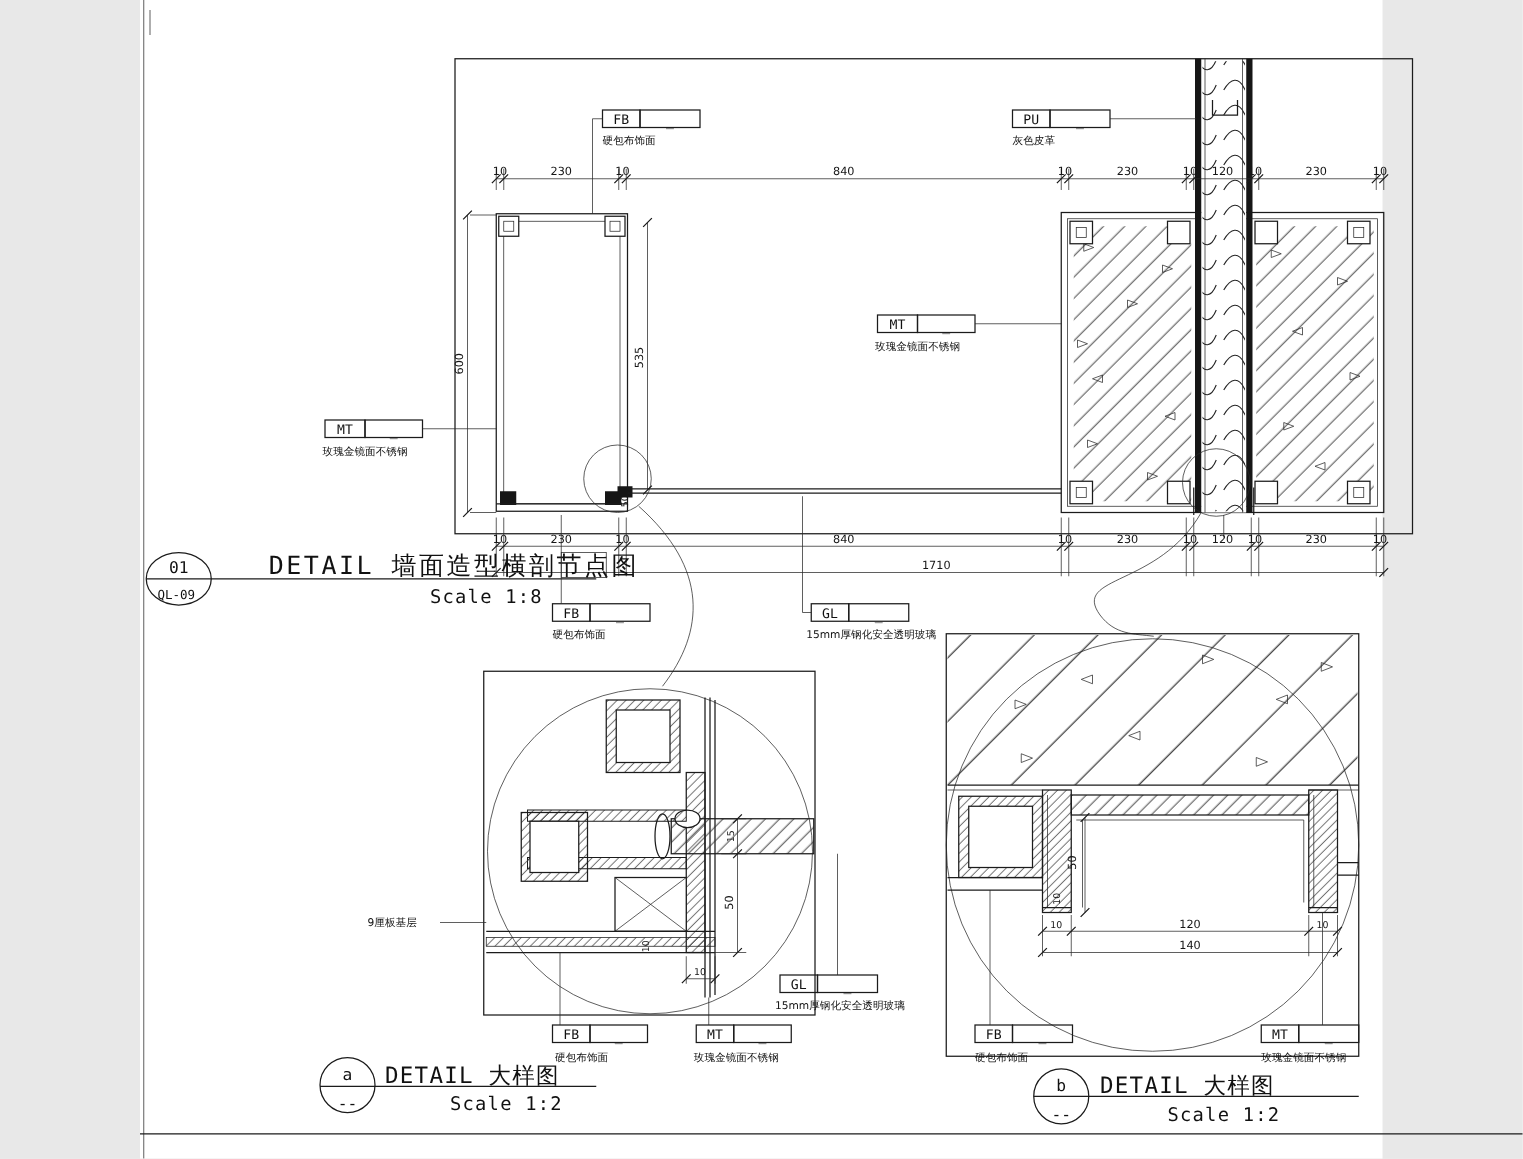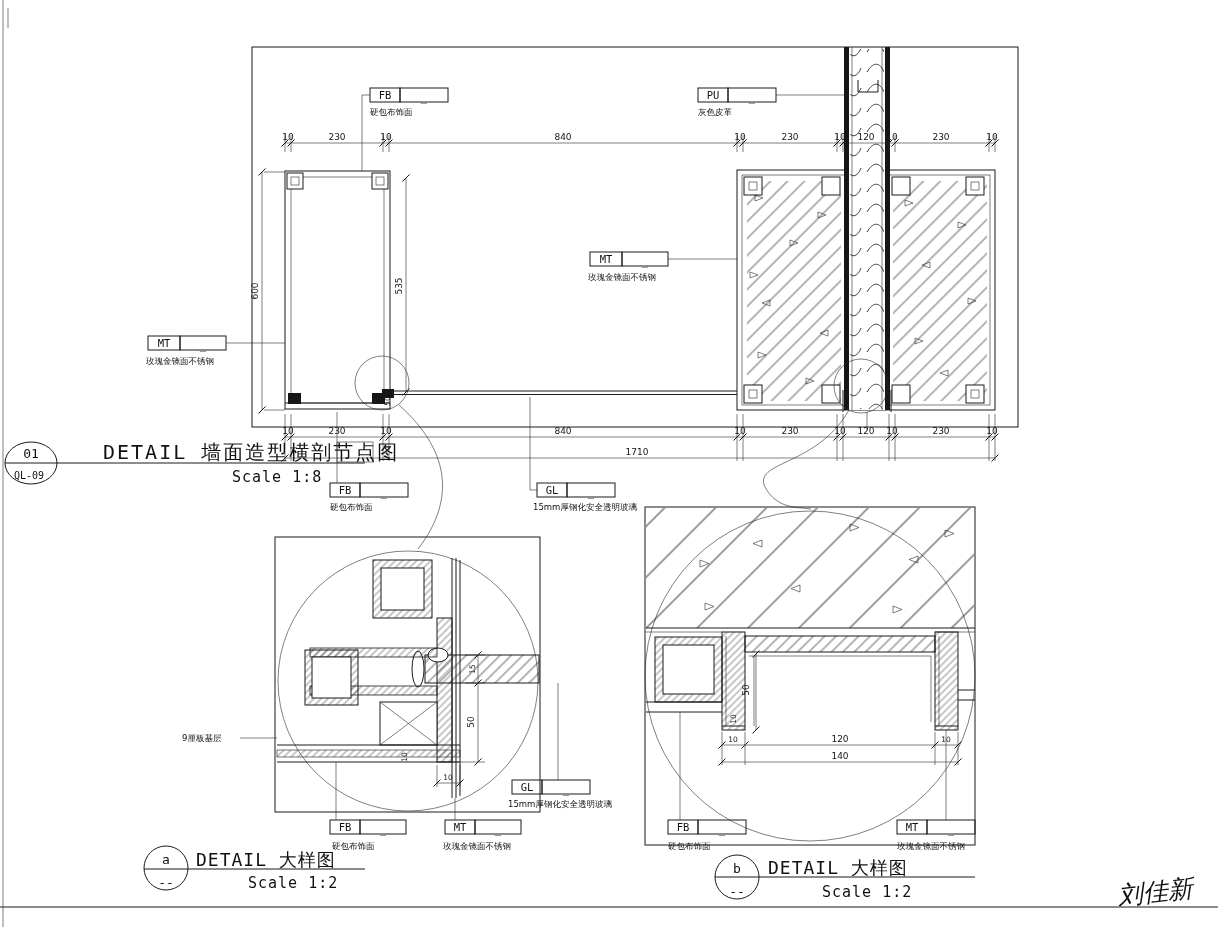--- a/index.html
+++ b/index.html
@@ -1,16 +1,16 @@
 <!DOCTYPE html>
 <html><head>
 <meta charset="utf-8">
 <style>
   html,body{margin:0;padding:0;background:#e8e8e8;}
-  #sheet{width:1218px;height:927px;background:#ffffff;position:relative;margin:0 auto;}
+  #sheet{width:994px;height:927px;background:#ffffff;position:relative;margin:0 auto;}
   svg{font-family:"DejaVu Sans",sans-serif;}
   .ln{fill:none;stroke:#1b1b1b;stroke-width:1;}
   .thin{fill:none;stroke:#2a2a2a;stroke-width:0.6;}
   .solid{fill:#161616;stroke:none;}
   .wfill{fill:#ffffff;}
   .dim{font-size:9px;fill:#161616;text-anchor:middle;}
   .dimS{font-size:7.5px;fill:#161616;text-anchor:middle;}
   .code{font-size:10.5px;fill:#111;text-anchor:middle;font-family:"DejaVu Sans Mono",monospace;}
   .desc{font-size:8.5px;fill:#111;}
   .title{font-size:20px;fill:#111;letter-spacing:2px;font-family:"DejaVu Sans Mono",monospace;}

